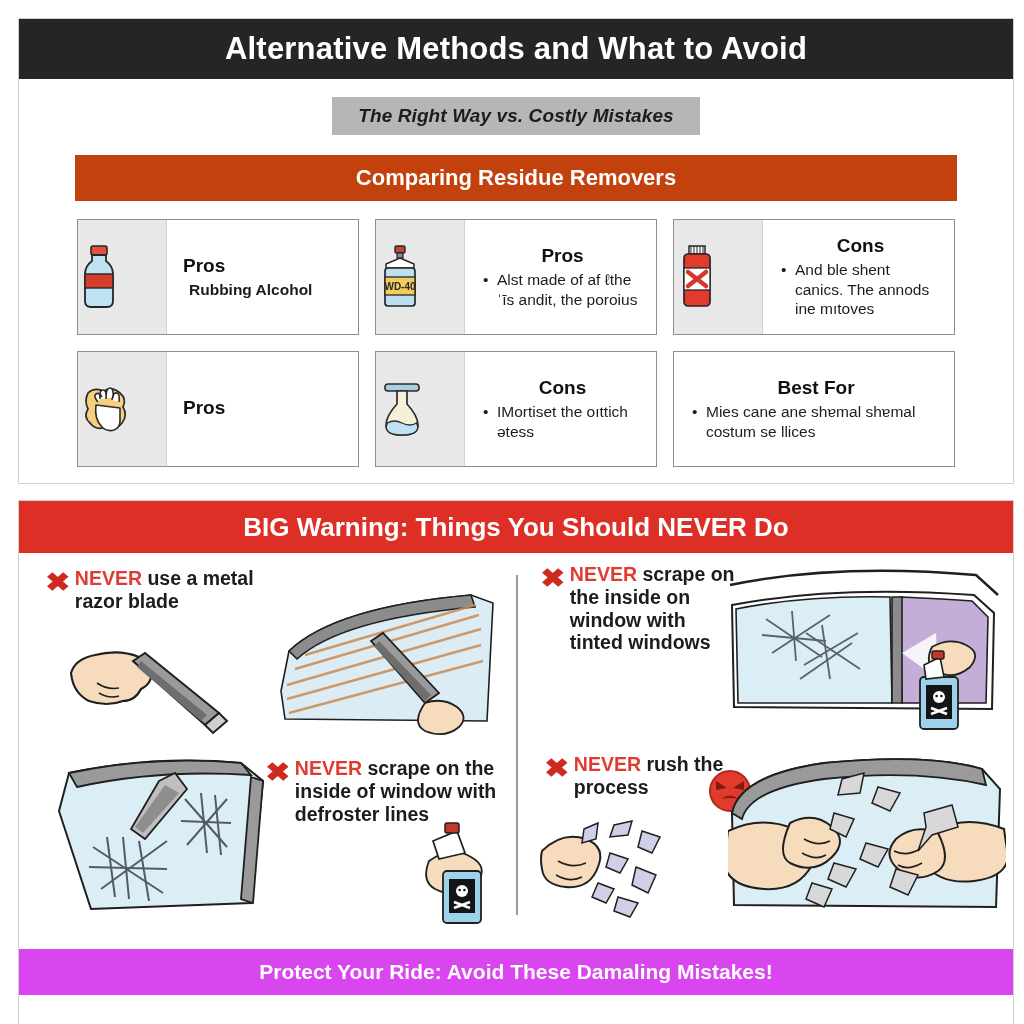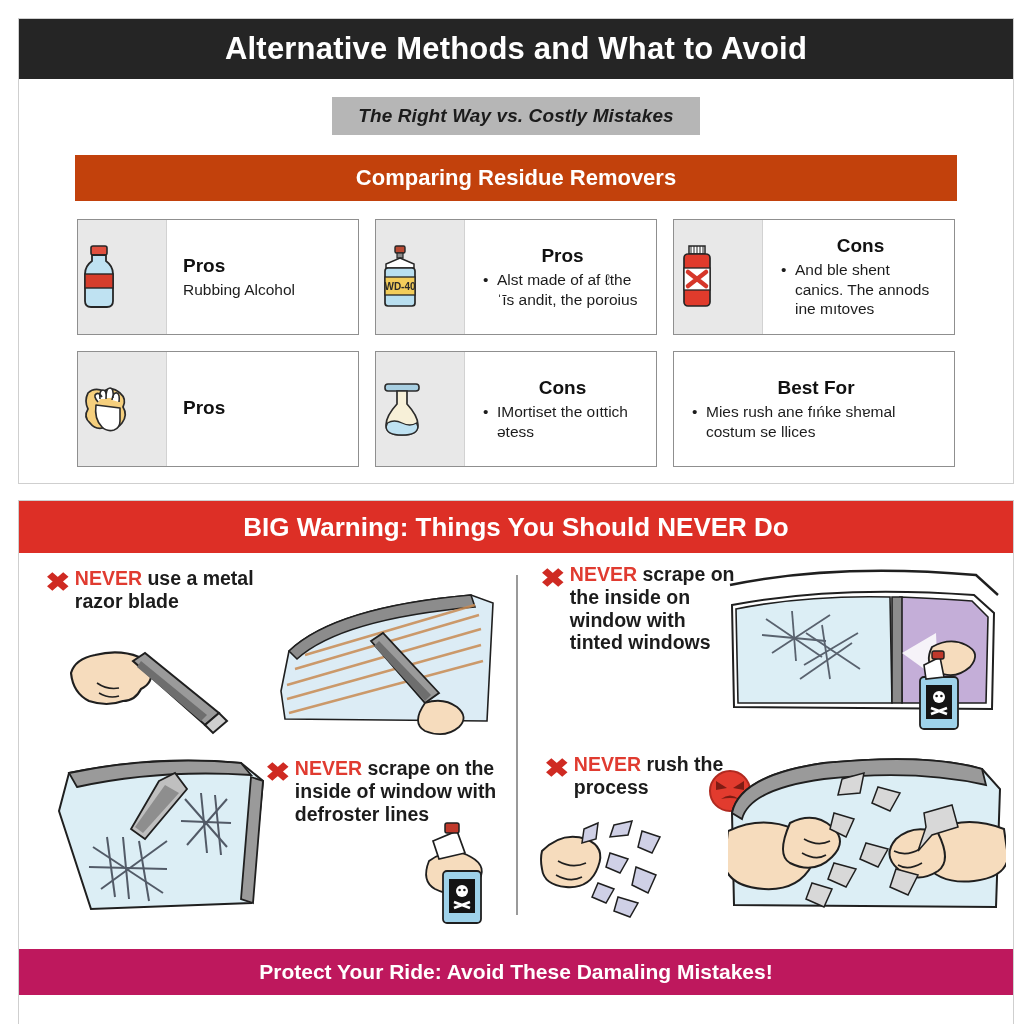--- a/index.html
+++ b/index.html
@@ -89,21 +89,21 @@
   .card-text{
     font-size:15.5px;color:#1c1c1c;line-height:1.28;
   }
   .card-text.bulleted{
     padding-left:16px;position:relative;
   }
   .card-text.bulleted::before{
     content:"\2022";
     position:absolute;left:2px;top:0;
   }
-  .card-text.plain{padding-left:0;font-weight:normal;}
+  .card-text.plain{padding-left:0;font-weight:bold;margin-left:6px;}
   .card-text.nob{font-weight:normal;}
 
   
   .warn-section{
     position:relative;
     margin-top:16px;
     border:1px solid #cfcfcf;
     width:996px;
     height:560px;
     box-sizing:border-box;
@@ -145,21 +145,21 @@
     transform:scaleX(1.15);
   }
   .never-text{
     font-size:19.5px;font-weight:bold;color:#1c1c1c;
     line-height:1.17;
   }
   .never-word{color:#e03b30;}
 
   .footer-bar{
     margin-top:14px;
-    background:#be185d;
+    background:#d946ef;
     color:#ffffff;
     height:46px;
     display:flex;align-items:center;justify-content:center;
     font-size:21px;font-weight:bold;
     position:relative;
   }
   .diamond{
     position:absolute;right:20px;top:-4px;
     width:0;height:0;
   }
@@ -256,21 +256,21 @@
         </div>
         <div class="card-body">
           <div class="card-title">Cons</div>
           <div class="card-text bulleted nob">IMortiset the oıttich ətess</div>
         </div>
       </div>
 
       <div class="card no-icon center-title">
         <div class="card-body">
           <div class="card-title">Best For</div>
-          <div class="card-text bulleted nob">Mies rush ane fıńke shɐmal costum se llices</div>
+          <div class="card-text bulleted nob">Mies cane ane shɐmal shɐmal costum se llices</div>
         </div>
       </div>
 
     </div>
   </div>
 
   <div class="warn-section">
 
     <div class="warn-bar">
       <span>BIG Warning: Things You Should NEVER Do</span>

